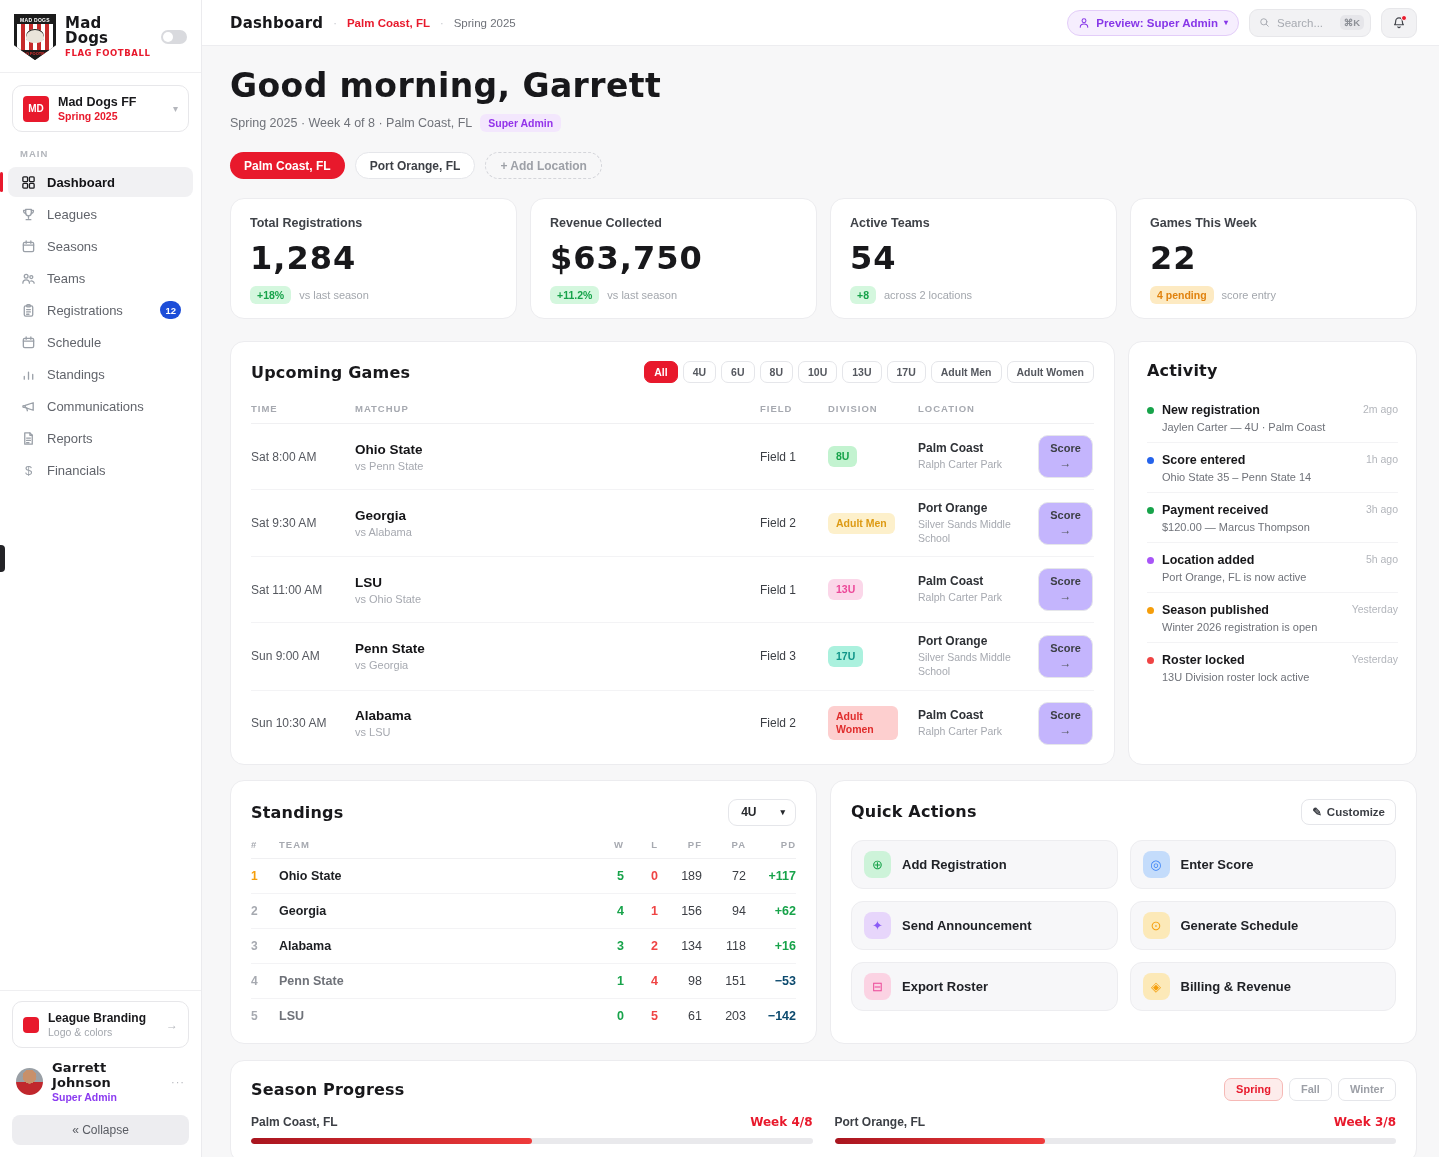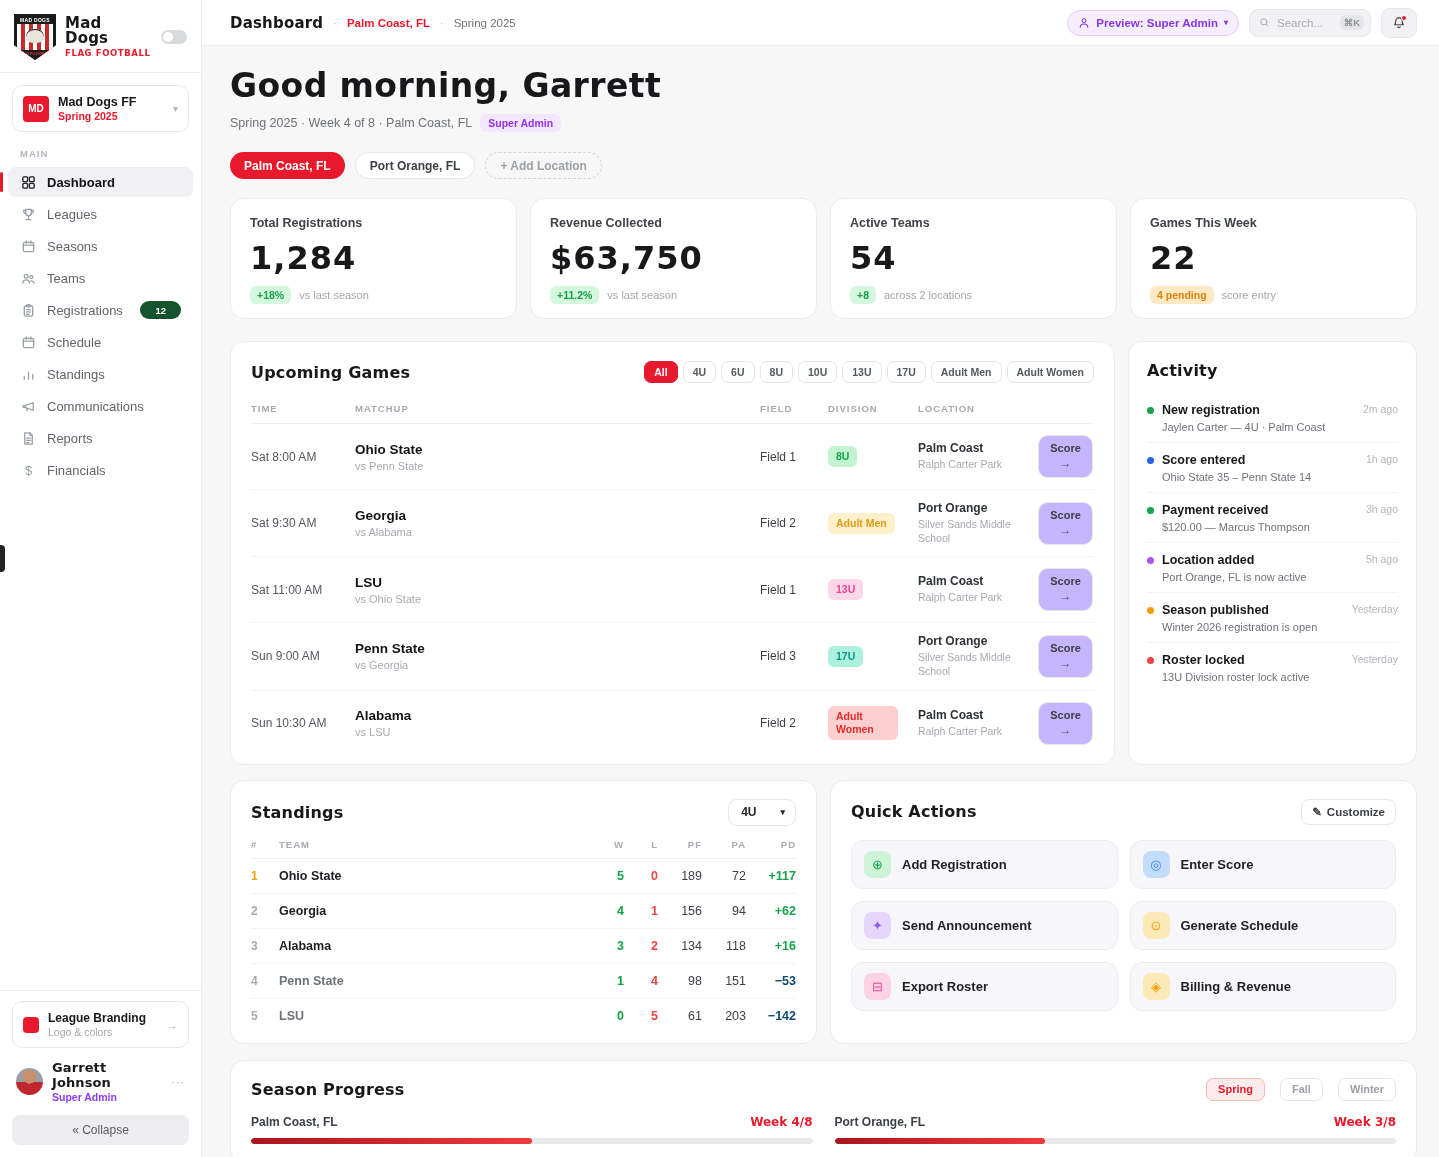--- a/index.html
+++ b/index.html
@@ -28,21 +28,21 @@
   .org-name { font-size:12.5px; font-weight:700; }
   .org-season { font-size:10.5px; color:#e8192c; font-weight:600; margin-top:1px; }
   .org-chevron { margin-left:auto; color:#b4b6bc; font-size:10px; }
   .nav-section { font-size:9.5px; font-weight:700; letter-spacing:1px; color:#b2b5bb; padding:2px 20px 8px; }
   .nav { display:flex; flex-direction:column; gap:2px; padding:0 8px; }
   .nav-item { display:flex; align-items:center; gap:10px; height:30px; padding:0 12px; border-radius:8px; color:#61646b; font-size:13px; cursor:pointer; position:relative; }
   .nav-item .nicon { width:17px; display:flex; justify-content:center; color:#9aa0a8; }
   .nav-item.active { background:#f1f1f3; color:#121215; font-weight:700; }
   .nav-item.active .nicon { color:#1c1c1f; }
   .nav-item.active::before { content:""; position:absolute; left:-8px; top:5px; bottom:5px; width:3px; border-radius:3px; background:#e8192c; }
-  .nav-badge { margin-left:auto; background:#14532d; color:#fff; font-size:9.5px; font-weight:700; min-width:18px; height:18px; border-radius:9px; display:flex; align-items:center; justify-content:center; padding:0 15px; }
+  .nav-badge { margin-left:auto; background:#1d4ed8; color:#fff; font-size:9.5px; font-weight:700; min-width:18px; height:18px; border-radius:9px; display:flex; align-items:center; justify-content:center; padding:0 5px; }
   .sidebar-bottom { margin-top:auto; padding:10px 12px 12px; border-top:1px solid #efeff1; }
   .branding-card { border:1px solid #e7e7ea; border-radius:10px; padding:9px 10px; display:flex; align-items:center; gap:9px; cursor:pointer; }
   .brand-swatch { width:16px; height:16px; border-radius:4px; background:#e8192c; flex:none; }
   .branding-title { font-size:12px; font-weight:700; }
   .branding-sub { font-size:10.5px; color:#a3a7ad; margin-top:1px; }
   .branding-arrow { margin-left:auto; color:#b4b6bc; font-size:12px; }
   .user-row { display:flex; align-items:center; gap:9px; padding:12px 4px; cursor:pointer; }
   .avatar { width:27px; height:27px; border-radius:50%; flex:none; background:
       radial-gradient(circle at 50% 32%, #c8906a 0 30%, transparent 31%),
       linear-gradient(180deg,#9aa0a6 0 52%, #c0272d 52%); }
@@ -158,21 +158,21 @@
   .qa-icon { width:27px; height:27px; border-radius:8px; display:flex; align-items:center; justify-content:center; font-size:13px; flex:none; }
   .qa-green { background:#cdf3d9; color:#17a34a; }
   .qa-blue { background:#c4dcfb; color:#3b82f6; }
   .qa-purple { background:#e7d6fb; color:#8b5cf6; }
   .qa-amber { background:#fce9b8; color:#f59e0b; }
   .qa-pink { background:#fbd3e3; color:#ec4899; }
   .qa-label { font-size:13px; font-weight:600; color:#202227; }
 
   .season-card { margin-top:16px; padding:17px 20px 18px; }
   .season-tabs { margin-left:auto; display:flex; gap:6px; }
-  .stab { height:23px; display:flex; align-items:center; padding:0 11px; border-radius:7px; font-size:11px; font-weight:700; cursor:pointer; border:1px solid #e5e6ea; color:#9da0a7; background:#fff;margin-left:9px; }
+  .stab { height:23px; display:flex; align-items:center; padding:0 11px; border-radius:7px; font-size:11px; font-weight:700; cursor:pointer; border:1px solid #e5e6ea; color:#9da0a7; background:#fff; }
   .stab-active { background:#fdeceb; border-color:#f6b9b6; color:#e8192c; }
   .prog-row { display:grid; grid-template-columns:1fr 1fr; gap:22px; margin-top:14px; }
   .prog-head { display:flex; align-items:baseline; }
   .prog-loc { font-size:12px; color:#3c3f45; font-weight:600; }
   .prog-week { margin-left:auto; font-size:12px; color:#e8192c; font-weight:800; font-family:"DejaVu Sans",sans-serif; }
   .track { height:6px; border-radius:4px; background:#e9e9ec; margin-top:9px; overflow:hidden; }
   .fill { height:100%; border-radius:4px; background:linear-gradient(90deg,#a9151f,#ef3b3b); }
 
   svg.i { fill:none; stroke-width:1.4; stroke-linecap:round; stroke-linejoin:round; }
 </style>

